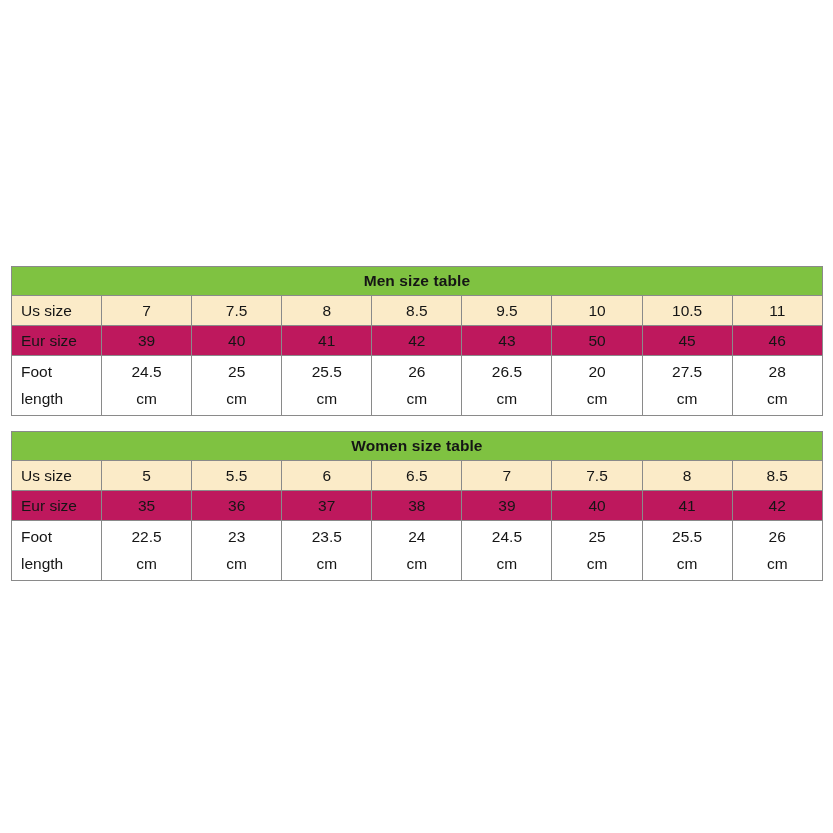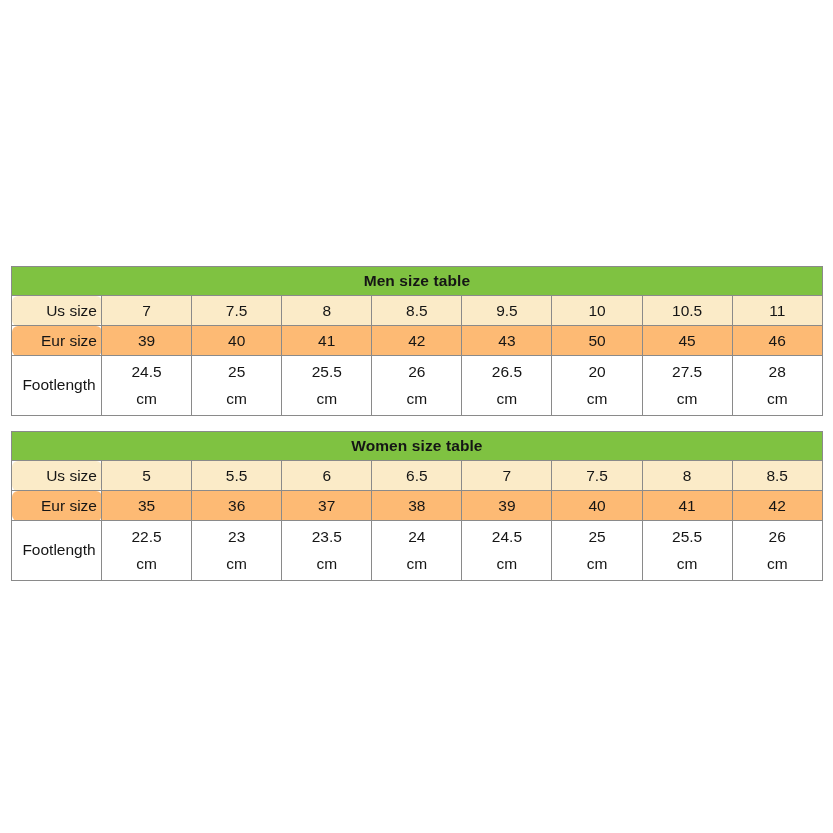--- a/index.html
+++ b/index.html
@@ -60,39 +60,38 @@
   
   .size-table td {
     border: 1px solid #8a8a8a;
     font-size: 15.5px;
     color: #151515;
     padding: 0 4px;
     box-sizing: border-box;
   }
 
   .row-label {
-    text-align: right;
+    text-align: left;
     padding-left: 9px !important;
-    border-radius: 6px;
   }
 
   .cell-value {
     text-align: center;
   }
 
   
   .us-row td {
     background: #fbebc8;
     height: 30px;
     font-weight: normal;
   }
 
   
   .eur-row td {
-    background: #fdba74;
+    background: #be185d;
     height: 30px;
   }
 
   
   .foot-row td {
     background: #ffffff;
     height: 60px;
     vertical-align: middle;
   }
   .foot-row .row-label {
@@ -100,21 +99,21 @@
   }
   .stack {
     display: flex;
     flex-direction: column;
     justify-content: center;
     align-items: center;
     line-height: 1.72;
   }
   .stack-left {
     display: flex;
-    flex-direction: row;
+    flex-direction: column;
     justify-content: center;
     align-items: flex-start;
     line-height: 1.72;
   }
   .unit {
     display: block;
   }
 </style>
 </head>
 <body>

